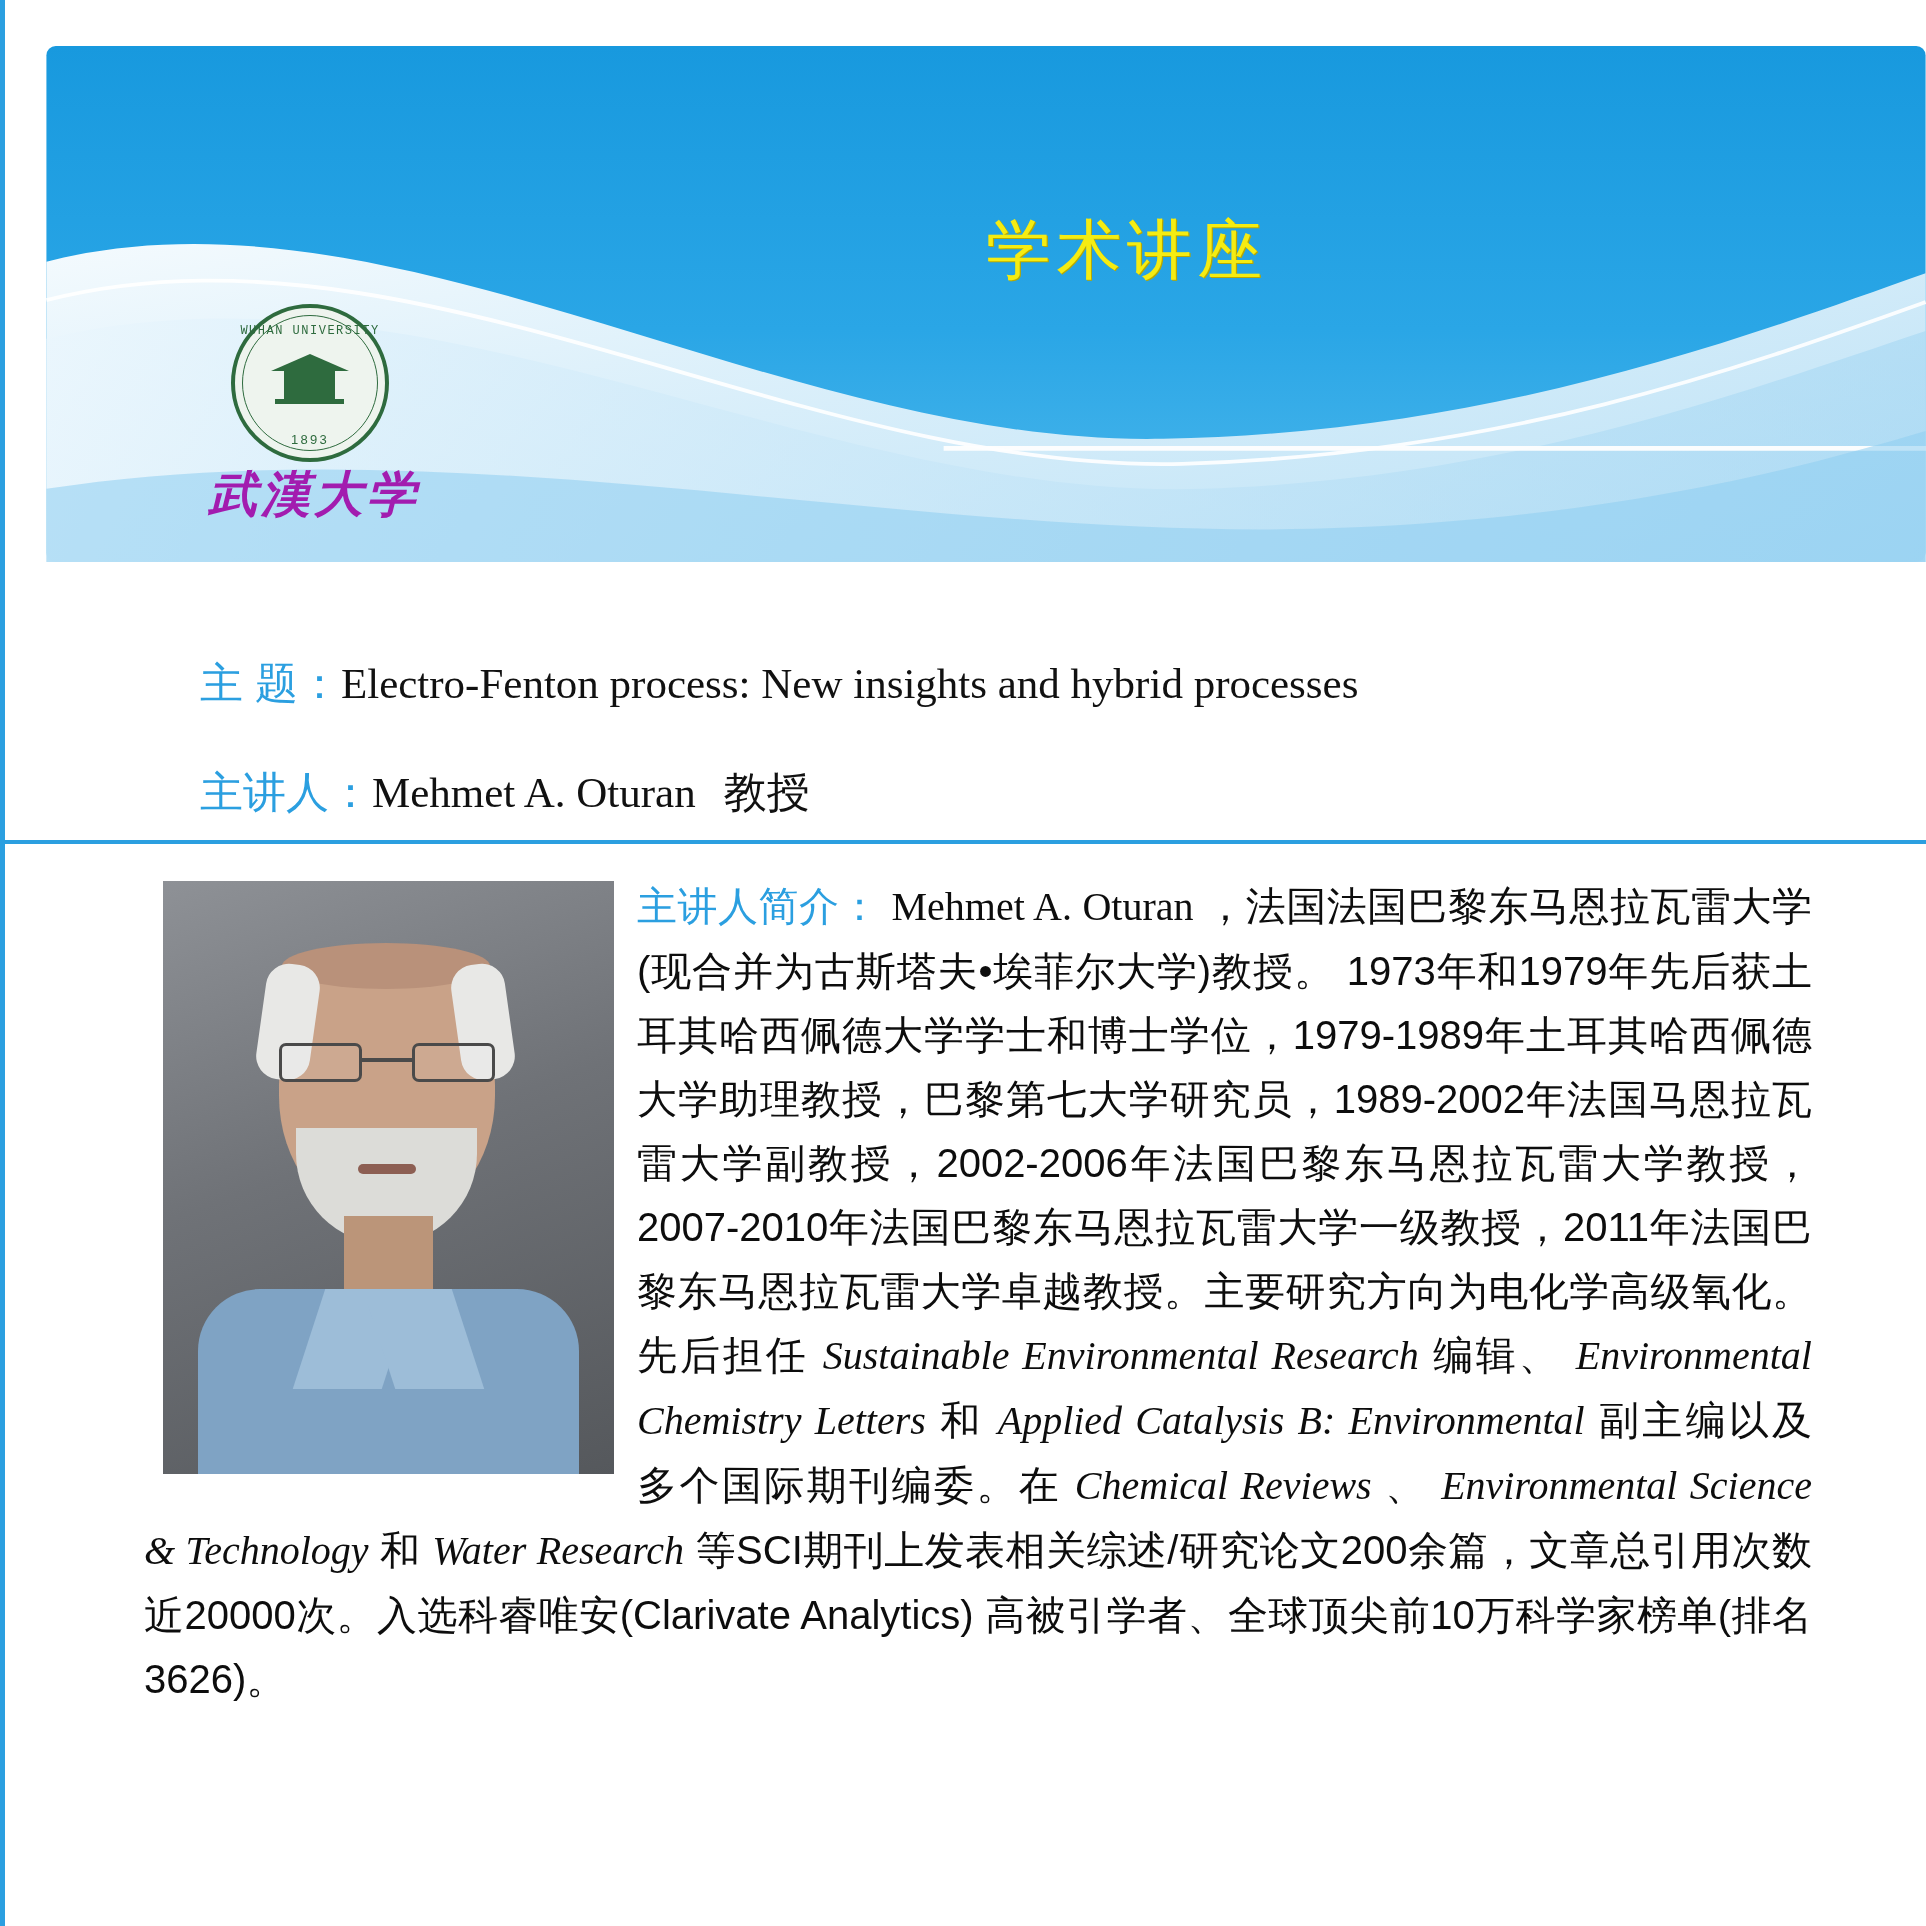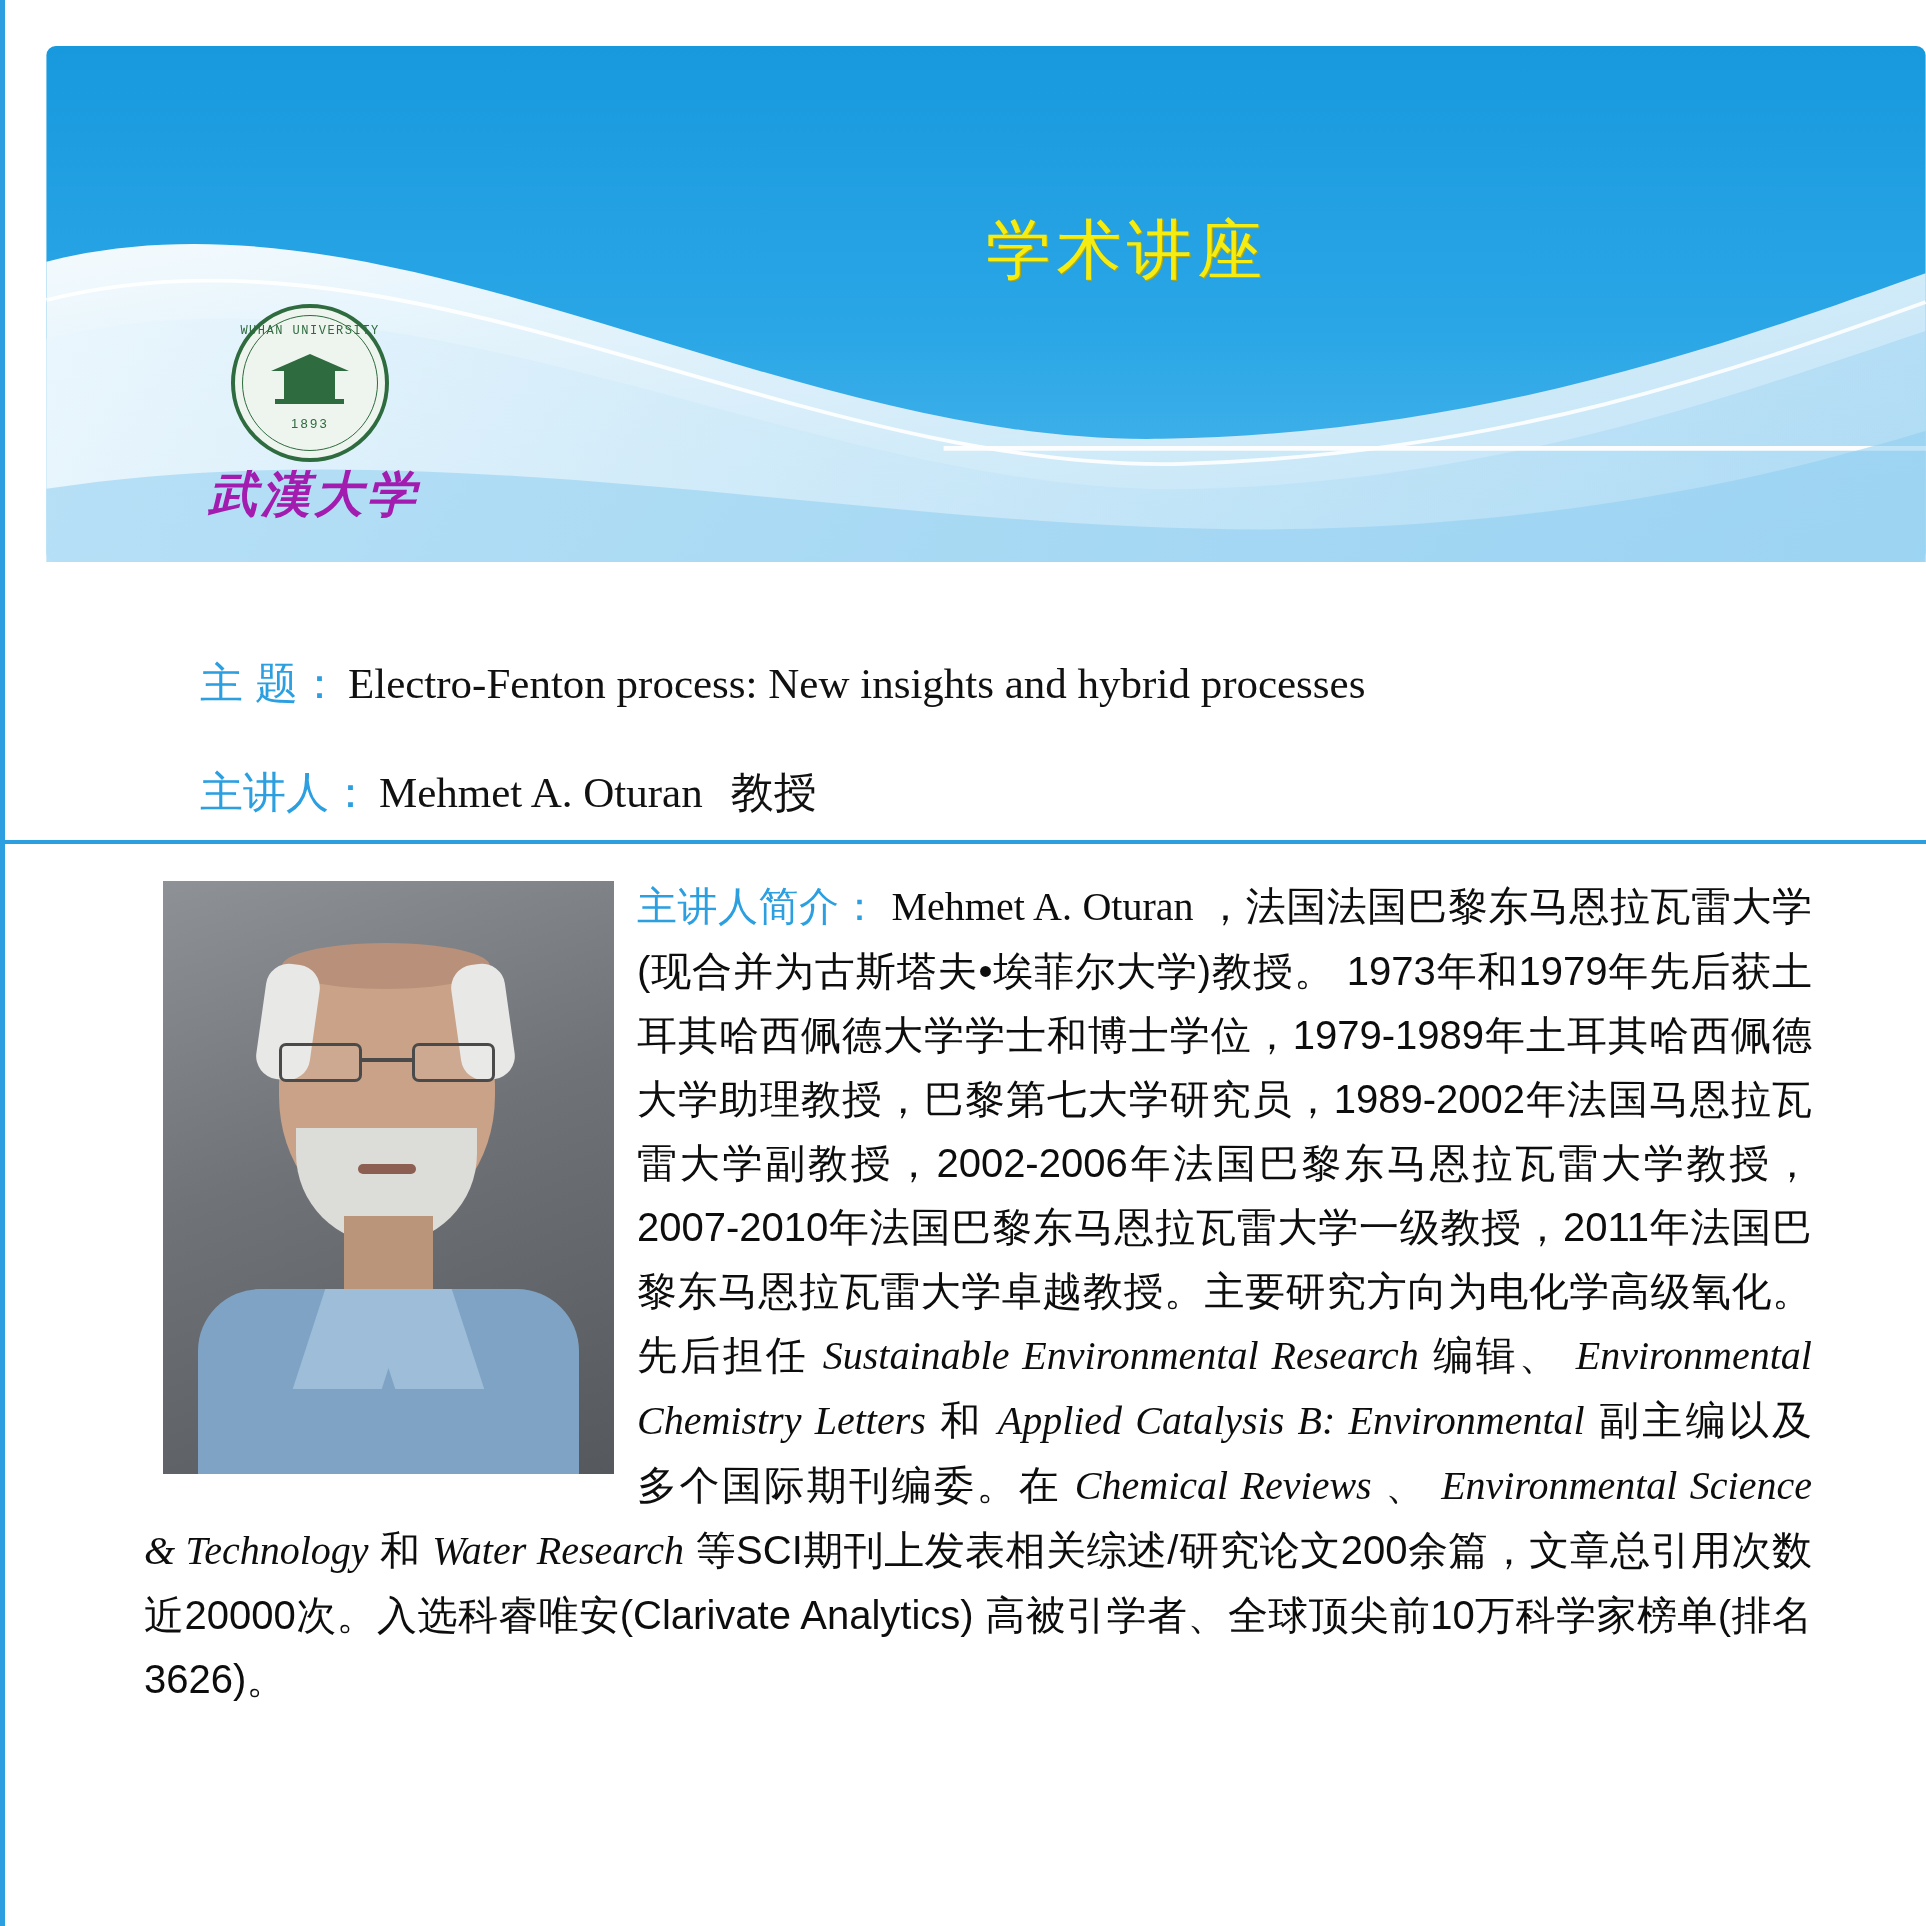--- a/index.html
+++ b/index.html
@@ -108,21 +108,21 @@
     left: 0; top: 20px;
     width: 158px;
     text-align: center;
     font-family: Liberation Mono, monospace;
     font-size: 12px;
     color: #2e6b3e;
     letter-spacing: 1.5px;
   }
   .wu-badge .botcurve {
     position: absolute;
-    left: 0; top: 112px;
+    left: 0; top: 128px;
     width: 158px;
     text-align: center;
     font-family: "Liberation Sans", sans-serif;
     font-size: 13px;
     color: #2e6b3e;
     letter-spacing: 2.3px;
   }
 
   
   .wu-wordmark {
@@ -156,21 +156,20 @@
     font-family: "Liberation Sans", sans-serif;
     font-size: 43px;
     color: #2b9fe0;
     white-space: nowrap;
     margin-top: 31px;
   }
   .topic-value {
     font-family: "Liberation Serif", serif;
     font-size: 43px;
     color: #111111;
-    margin-left: 7px;
     white-space: nowrap;
   }
   .topic-value-cn {
     font-family: "Liberation Sans", sans-serif;
   }
 
   .divider {
     position: absolute;
     left: 5.4px;
     top: 840px;

